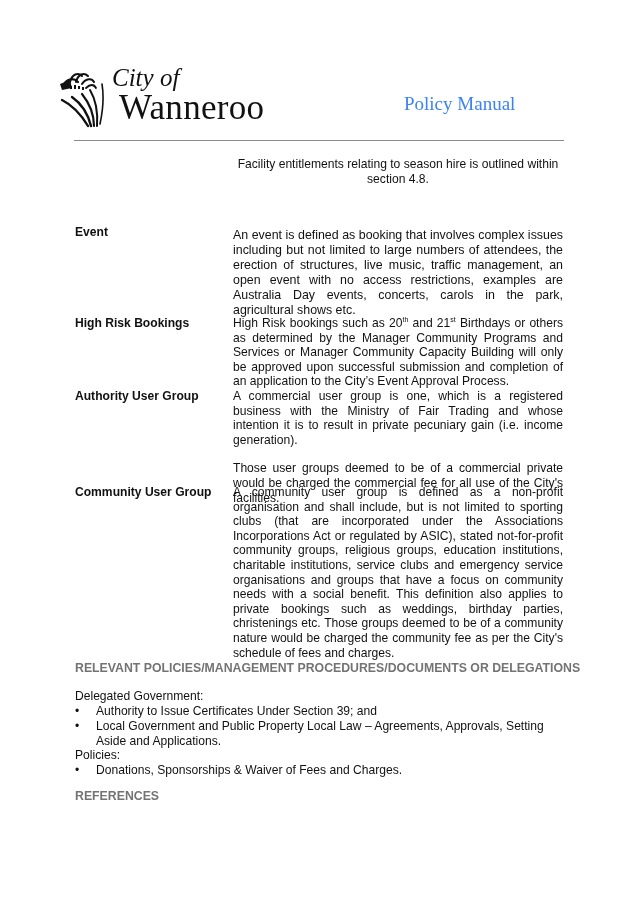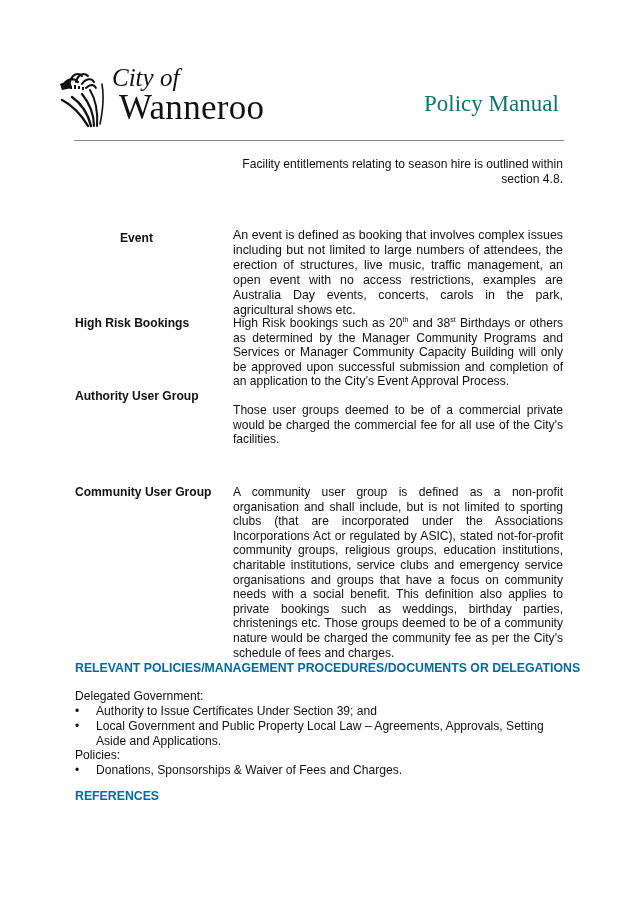--- a/index.html
+++ b/index.html
@@ -3,29 +3,29 @@
 <meta charset="utf-8">
 <style>
   html, body { margin: 0; padding: 0; background: #ffffff; }
   body { width: 637px; height: 901px; position: relative; overflow: hidden; color: #111; font-family: "Liberation Sans", sans-serif; }
   .page { position: absolute; left: 0; top: 0; width: 592px; height: 901px; }
 
   
   .logo-mark { position: absolute; left: 58px; top: 70px; width: 46px; height: 58px; }
   .logo-text-1 { position: absolute; left: 112px; top: 64px; font-family: "Liberation Serif", serif; font-style: italic; font-size: 25px; line-height: 28px; color: #111; }
   .logo-text-2 { position: absolute; left: 119px; top: 88px; font-family: "Liberation Serif", serif; font-size: 35px; line-height: 40px; color: #111; letter-spacing: 0.3px; }
-  .doc-title { position: absolute; left: 424px; top: 89px; font-family: "Liberation Serif", serif; font-size: 23px; line-height: 30px; color: #0f766e; }
+  .doc-title { position: absolute; left: 404px; top: 89px; font-family: "Liberation Serif", serif; font-size: 19px; line-height: 30px; color: #3b82f6; }
   .header-rule { position: absolute; left: 74px; top: 140px; width: 490px; height: 0; border-top: 1px solid #8a8a8a; }
   .term { position: absolute; left: 75px; font-weight: bold; font-size: 12.1px; line-height: 14.6px; color: #111; }
   .def { position: absolute; left: 233px; width: 330px; text-align: justify; font-size: 12.1px; line-height: 14.6px; color: #111; }
   .def.bold { font-weight: normal; font-size: 12.4px; line-height: 15px; }
   .def p { margin: 0; }
   sup { font-size: 7px; line-height: 0; vertical-align: 5px; }
 
-  .section-heading { position: absolute; left: 75px; font-weight: bold; font-size: 12.3px; line-height: 15px; color: #0369a1; white-space: nowrap; }
+  .section-heading { position: absolute; left: 75px; font-weight: bold; font-size: 12.3px; line-height: 15px; color: #737373; white-space: nowrap; }
   .plain { position: absolute; left: 75px; font-size: 12.1px; line-height: 14.6px; color: #111; white-space: nowrap; }
   .bullet { position: absolute; left: 75px; width: 480px; font-size: 12.1px; line-height: 14.6px; color: #111; }
   .bullet .dot { position: absolute; left: 0; top: 0; width: 20px; }
   .bullet .txt { display: block; margin-left: 21px; }
 </style>
 </head>
 <body>
 
 <div class="page">
 
@@ -53,35 +53,36 @@
     </svg>
     <div class="logo-text-1">City of</div>
     <div class="logo-text-2">Wanneroo</div>
     <div class="doc-title">Policy Manual</div>
     <div class="header-rule"></div>
   </div>
 
   <div>
 
     <div class="def" style="top:143px;">
-      <p class="left" style="margin-top:14px; text-align:right;">Facility entitlements relating to season hire is outlined within section 4.8.</p>
+      <p class="left" style="margin-top:14px; text-align:center;">Facility entitlements relating to season hire is outlined within section 4.8.</p>
     </div>
 
-    <div class="term" style="top:231px;margin-left:45px;">Event</div>
+    <div class="term" style="top:225px;">Event</div>
     <div class="def bold" style="top:228px;">
       <p>An event is defined as booking that involves complex issues including but not limited to large numbers of attendees, the erection of structures, live music, traffic management, an open event with no access restrictions, examples are Australia Day events, concerts, carols in the park, agricultural shows etc.</p>
     </div>
 
     <div class="term" style="top:316px;">High Risk Bookings</div>
     <div class="def" style="top:316px;">
-      <p><span>High Risk bookings such as 20</span><sup>th</sup><span> and 38</span><sup>st</sup><span> Birthdays or others as determined by the Manager Community Programs and Services or Manager Community Capacity Building will only be approved upon successful submission and completion of an application to the City’s Event Approval Process.</span></p>
+      <p><span>High Risk bookings such as 20</span><sup>th</sup><span> and 21</span><sup>st</sup><span> Birthdays or others as determined by the Manager Community Programs and Services or Manager Community Capacity Building will only be approved upon successful submission and completion of an application to the City’s Event Approval Process.</span></p>
     </div>
 
     <div class="term" style="top:389px;">Authority User Group</div>
     <div class="def" style="top:389px;">
+      <p>A commercial user group is one, which is a registered business with the Ministry of Fair Trading and whose intention it is to result in private pecuniary gain (i.e. income generation).</p>
       <p style="margin-top:14px;">Those user groups deemed to be of a commercial private would be charged the commercial fee for all use of the City's facilities.</p>
     </div>
 
     <div class="term" style="top:485px;text-align:right;">Community User Group</div>
     <div class="def" style="top:485px;">
       <p>A community user group is defined as a non-profit organisation and shall include, but is not limited to sporting clubs (that are incorporated under the Associations Incorporations Act or regulated by ASIC), stated not-for-profit community groups, religious groups, education institutions, charitable institutions, service clubs and emergency service organisations and groups that have a focus on community needs with a social benefit. This definition also applies to private bookings such as weddings, birthday parties, christenings etc. Those groups deemed to be of a community nature would be charged the community fee as per the City's schedule of fees and charges.</p>
     </div>
   </div>
 
   <div>

